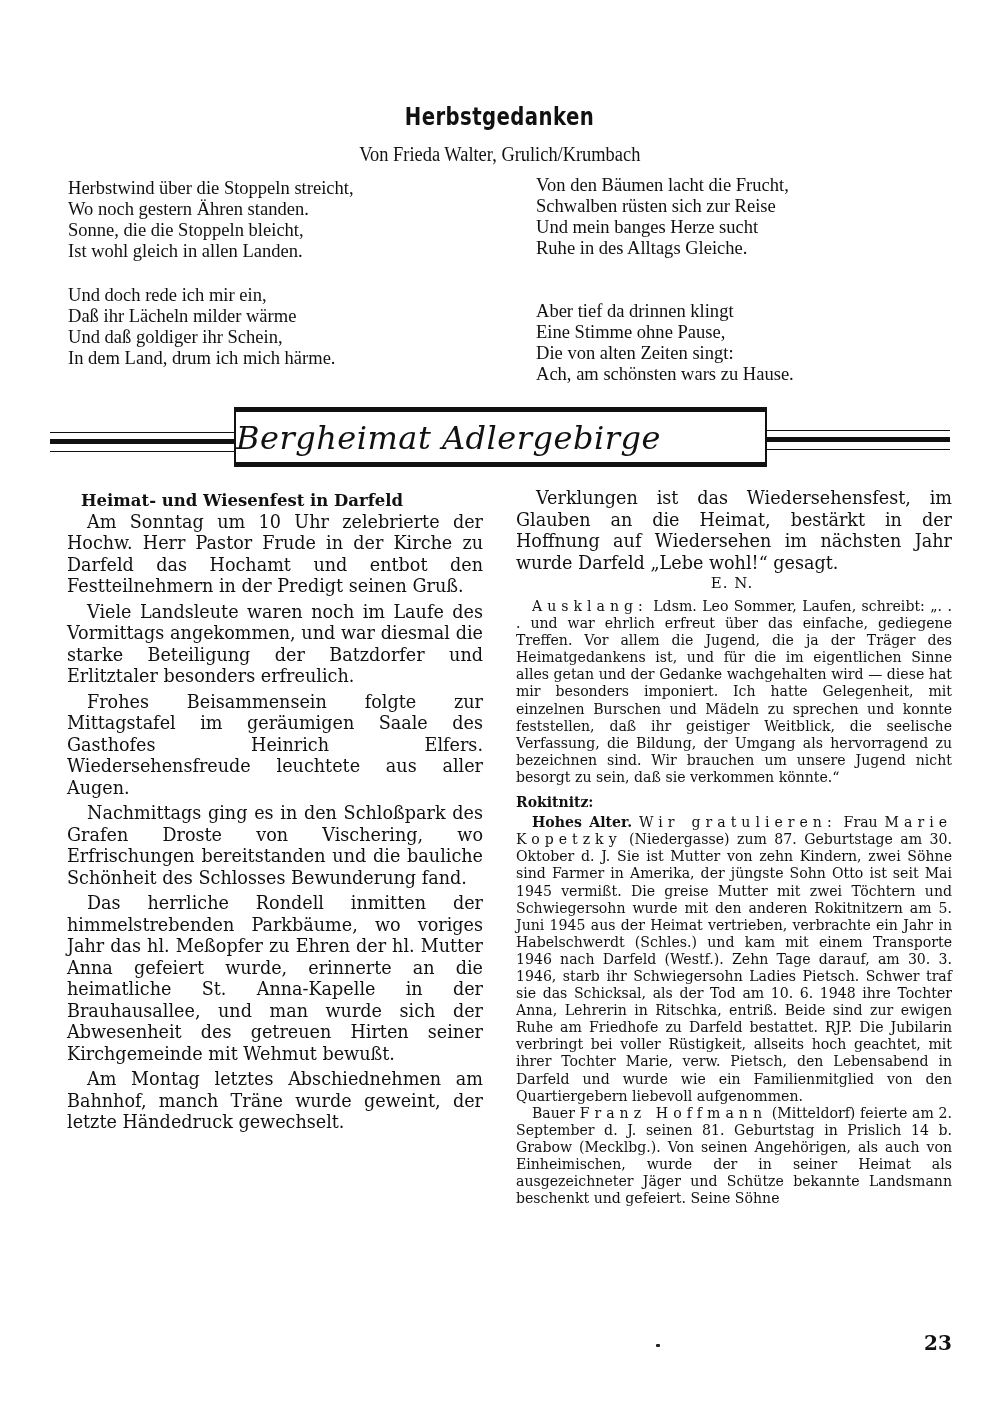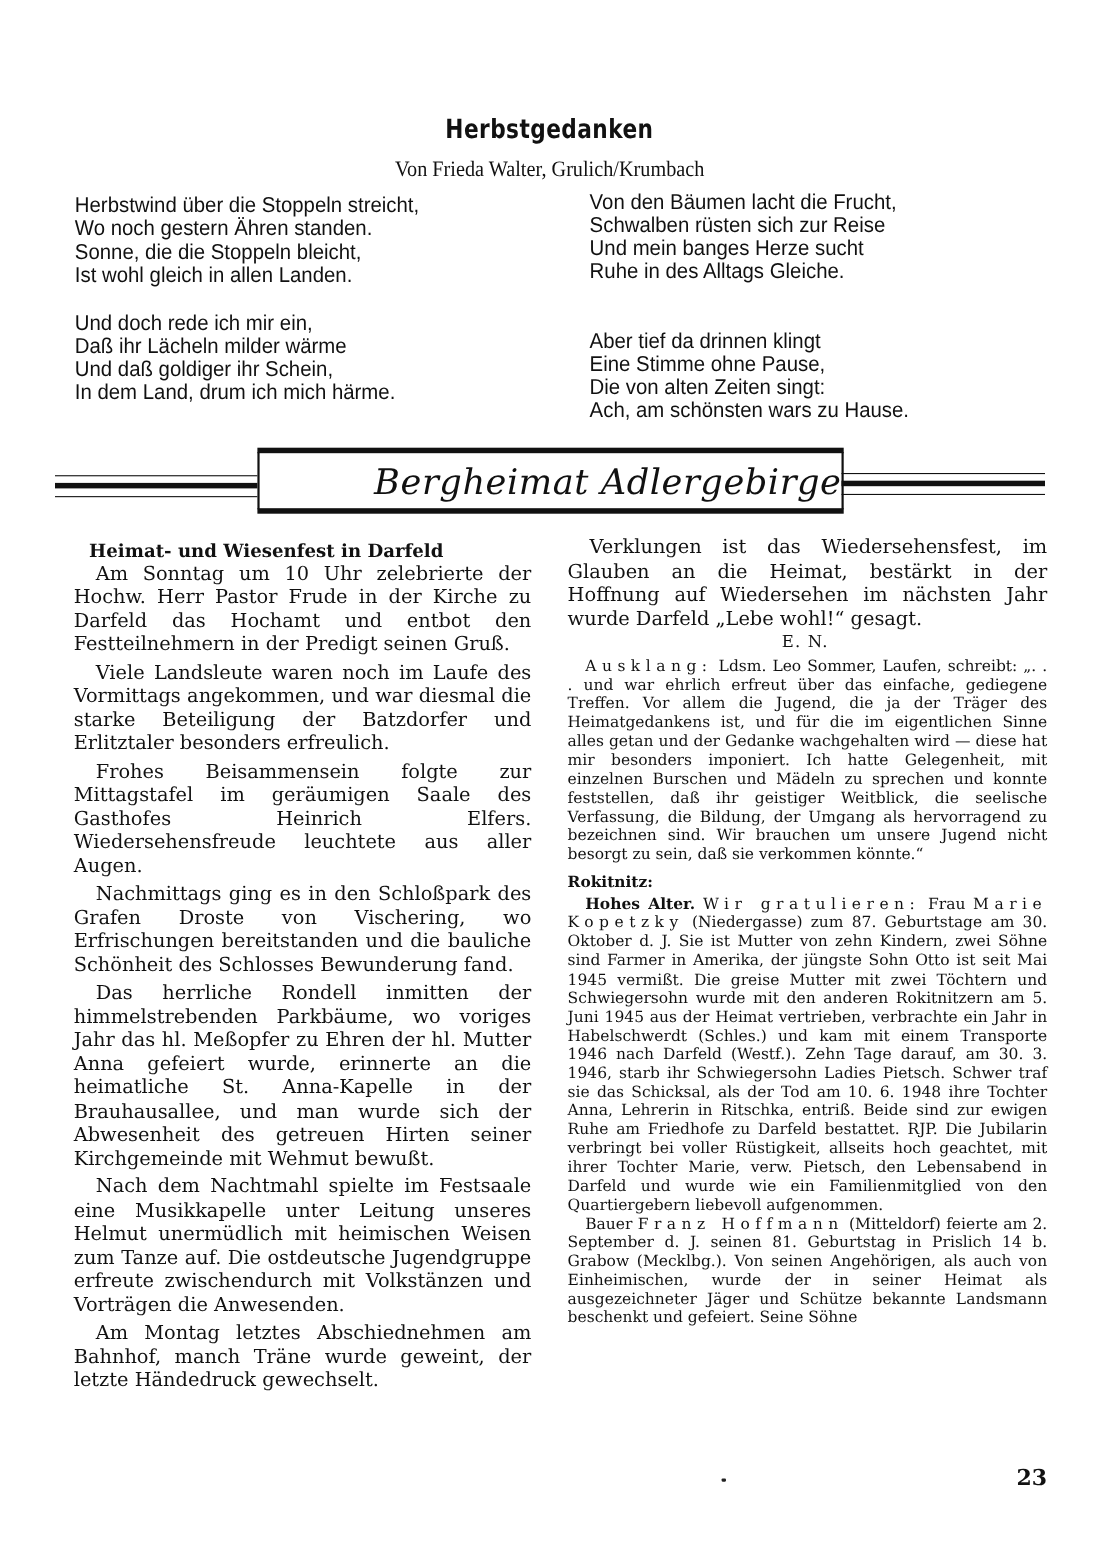--- a/index.html
+++ b/index.html
@@ -8,37 +8,37 @@
     position: absolute; top: 103px; left: 0; width: 1000px; text-align: center;
     font-family: "DejaVu Sans", sans-serif; font-weight: bold; font-size: 24px;
     letter-spacing: 0.5px; transform: scaleX(0.82); transform-origin: 497px 0;
   }
   .poem-author {
     position: absolute; top: 143px; left: 0; width: 1000px; text-align: center;
     font-family: "Liberation Serif", serif; font-size: 20px;
     transform: scaleX(0.92); transform-origin: 497px 0;
   }
   .stanza {
-    position: absolute; font-family: Liberation Sans, sans-serif; font-size: 19.5px;
+    position: absolute; font-family: Liberation Serif, serif; font-size: 19.5px;
     line-height: 21px; white-space: nowrap;
   }
   .stanza div { transform: scaleX(0.95); transform-origin: 0 0; }
   .banner-wrap { position: absolute; top: 395px; left: 50px; width: 900px; height: 80px; }
   .rule { position: absolute; background: #111; }
   .banner-box {
     position: absolute; left: 184px; width: 529px; top: 16px; height: 52px;
     border-left: 2px solid #111; border-right: 2px solid #111;
   }
   .banner-box::before, .banner-box::after {
     content: ""; position: absolute; left: -2px; right: -2px; height: 5px; background: #111;
   }
   .banner-box::before { top: -4px; }
   .banner-box::after { bottom: -4px; }
   .banner-text {
-    position: absolute; left: 0; right: 0; top: 8px; text-align: right;
+    position: absolute; left: 0; right: 0; top: 8px; text-align: left;
     font-family: "DejaVu Serif", serif; font-style: italic; font-size: 32px; letter-spacing: 0.5px;
   }
   .col {
     position: absolute; font-family: "DejaVu Serif", serif; color: #111;
   }
   .col-left { left: 67px; top: 490px; width: 416px; font-size: 17.6px; line-height: 21.5px; }
   .col-right { left: 516px; top: 488px; width: 436px; }
   .col p { margin: 0; text-align: justify; }
   .col-left p { text-indent: 0; margin-bottom: 4px; }
   .col-left .head {
@@ -102,21 +102,20 @@
   </div>
 </div>
 
 <div class="col col-left">
   <div class="head">Heimat- und Wiesenfest in Darfeld</div>
   <p style="text-indent:20px">Am Sonntag um 10 Uhr zelebrierte der Hochw. Herr Pastor Frude in der Kirche zu Darfeld das Hochamt und entbot den Festteilnehmern in der Predigt seinen Gruß.</p>
   <p style="text-indent:20px">Viele Landsleute waren noch im Laufe des Vormittags angekommen, und war diesmal die starke Beteiligung der Batzdorfer und Erlitztaler besonders erfreulich.</p>
   <p style="text-indent:20px">Frohes Beisammensein folgte zur Mittagstafel im geräumigen Saale des Gasthofes Heinrich Elfers. Wiedersehensfreude leuchtete aus aller Augen.</p>
   <p style="text-indent:20px">Nachmittags ging es in den Schloßpark des Grafen Droste von Vischering, wo Erfrischungen bereitstanden und die bauliche Schönheit des Schlosses Bewunderung fand.</p>
   <p style="text-indent:20px">Das herrliche Rondell inmitten der himmelstrebenden Parkbäume, wo voriges Jahr das hl. Meßopfer zu Ehren der hl. Mutter Anna gefeiert wurde, erinnerte an die heimatliche St. Anna-Kapelle in der Brauhausallee, und man wurde sich der Abwesenheit des getreuen Hirten seiner Kirchgemeinde mit Wehmut bewußt.</p>
-  <p style="text-indent:20px">Nach dem Nachtmahl spielte im Festsaale eine Musikkapelle unter Leitung unseres Helmut unermüdlich mit heimischen Weisen zum Tanze auf. Die ostdeutsche Jugendgruppe erfreute zwischendurch mit Volkstänzen und Vorträgen die Anwesenden.</p>
   <p style="text-indent:20px">Am Montag letztes Abschiednehmen am Bahnhof, manch Träne wurde geweint, der letzte Händedruck gewechselt.</p>
 </div>
 
 <div class="col col-right">
   <div class="big">
     <p>Verklungen ist das Wiedersehensfest, im Glauben an die Heimat, bestärkt in der Hoffnung auf Wiedersehen im nächsten Jahr wurde Darfeld „Lebe wohl!“ gesagt.</p>
   </div>
   <div class="sig">E. N.</div>
   <div class="small">
     <p><span class="spaced">Ausklang:</span> <span>Ldsm. Leo Sommer, Laufen, schreibt: „. . . und war ehrlich erfreut über das einfache, gediegene Treffen. Vor allem die Jugend, die ja der Träger des Heimatgedankens ist, und für die im eigentlichen Sinne alles getan und der Gedanke wachgehalten wird — diese hat mir besonders imponiert. Ich hatte Gelegenheit, mit einzelnen Burschen und Mädeln zu sprechen und konnte feststellen, daß ihr geistiger Weitblick, die seelische Verfassung, die Bildung, der Umgang als hervorragend zu bezeichnen sind. Wir brauchen um unsere Jugend nicht besorgt zu sein, daß sie verkommen könnte.“</span></p>

